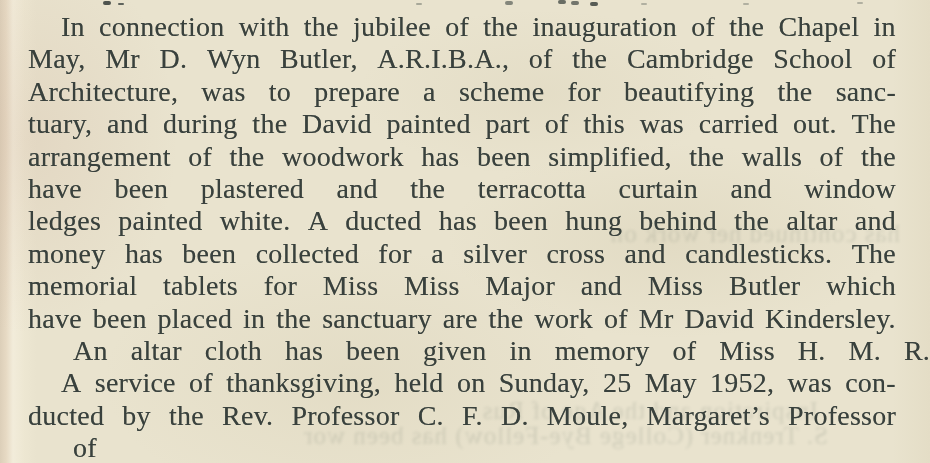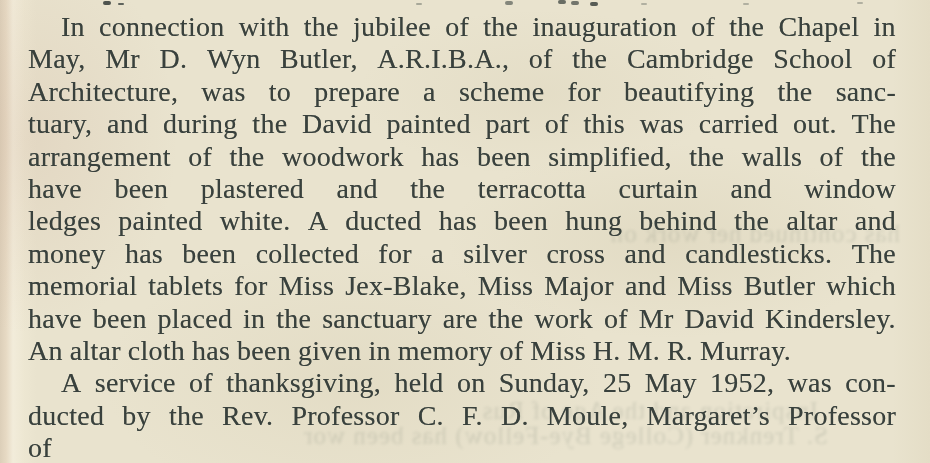--- a/index.html
+++ b/index.html
@@ -56,21 +56,21 @@
   .text-block{
     position:absolute;left:28px;top:11px;width:868px;
     font-size:28px;line-height:32.4px;color:var(--ink);
     letter-spacing:.25px;
     text-shadow:0 0 .5px rgba(57,65,61,.55);
   }
   .line{
     display:flex;justify-content:space-between;align-items:center;
     height:32.4px;white-space:nowrap;
   }
-  .line.no-just{justify-content:flex-start;gap:7px;}
+  .line.no-just{justify-content:flex-start;gap:23px;margin-left:45px;}
   .line.indent{padding-left:33px;}
   .line span{display:inline-block;}
 </style>
 </head>
 <body>
 
 <div class="page">
 
   <div class="clipped-line">
     <span class="clipped-marks"></span>
@@ -184,21 +184,20 @@
         <span>cross</span>
         <span>and</span>
         <span>candlesticks.</span>
         <span>The</span>
       </div>
       <div class="line">
         <span>memorial</span>
         <span>tablets</span>
         <span>for</span>
         <span>Miss</span>
-        <span>Jex-Blake,</span>
         <span>Miss</span>
         <span>Major</span>
         <span>and</span>
         <span>Miss</span>
         <span>Butler</span>
         <span>which</span>
       </div>
       <div class="line">
         <span>have</span>
         <span>been</span>

